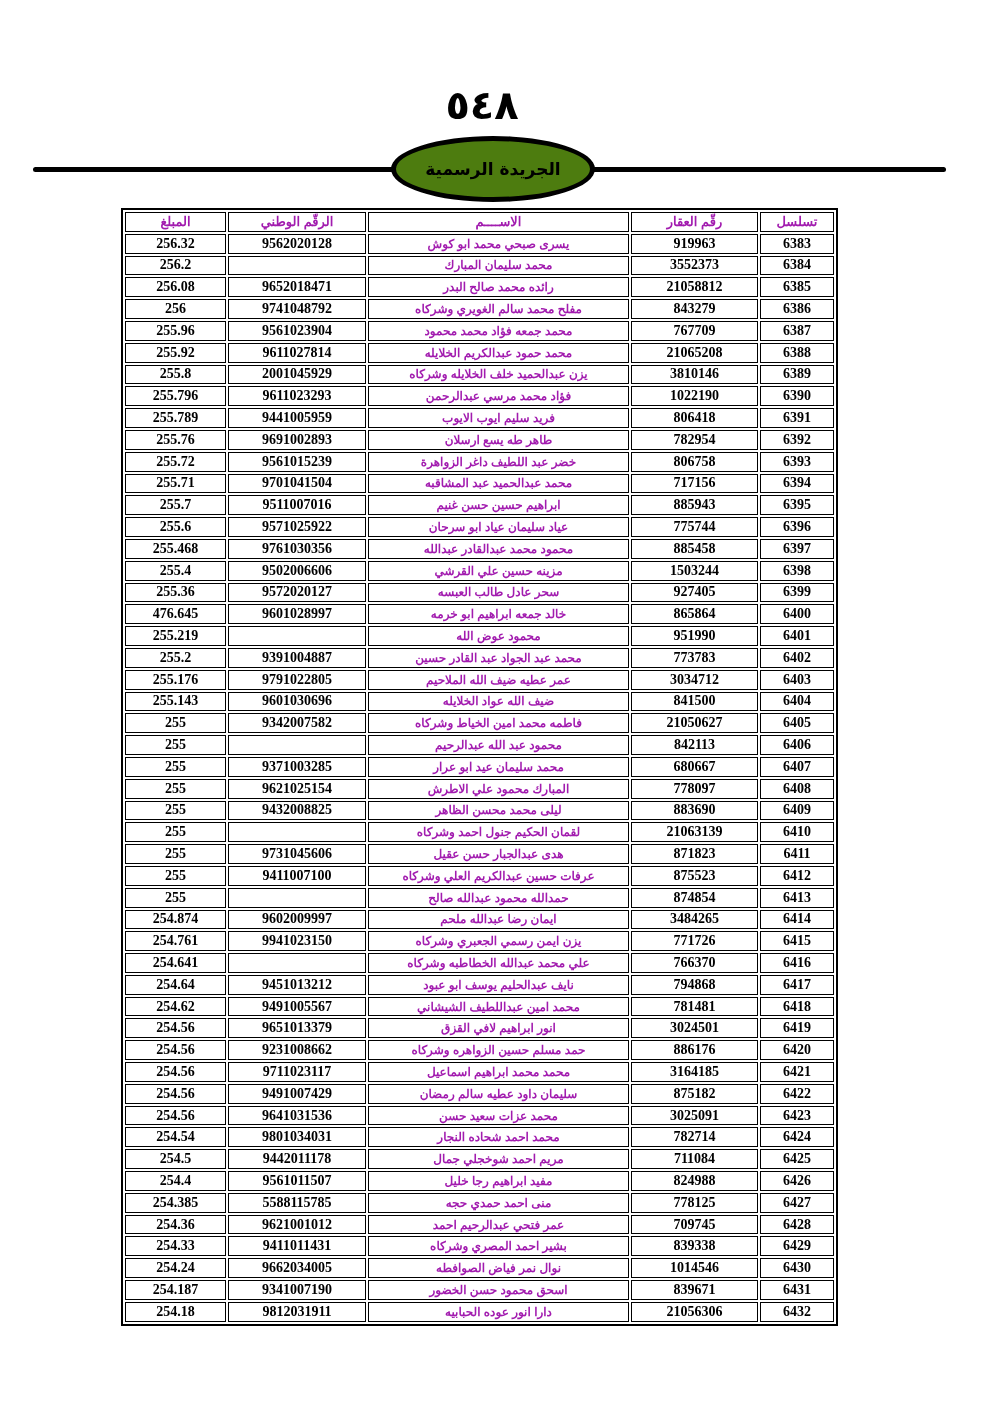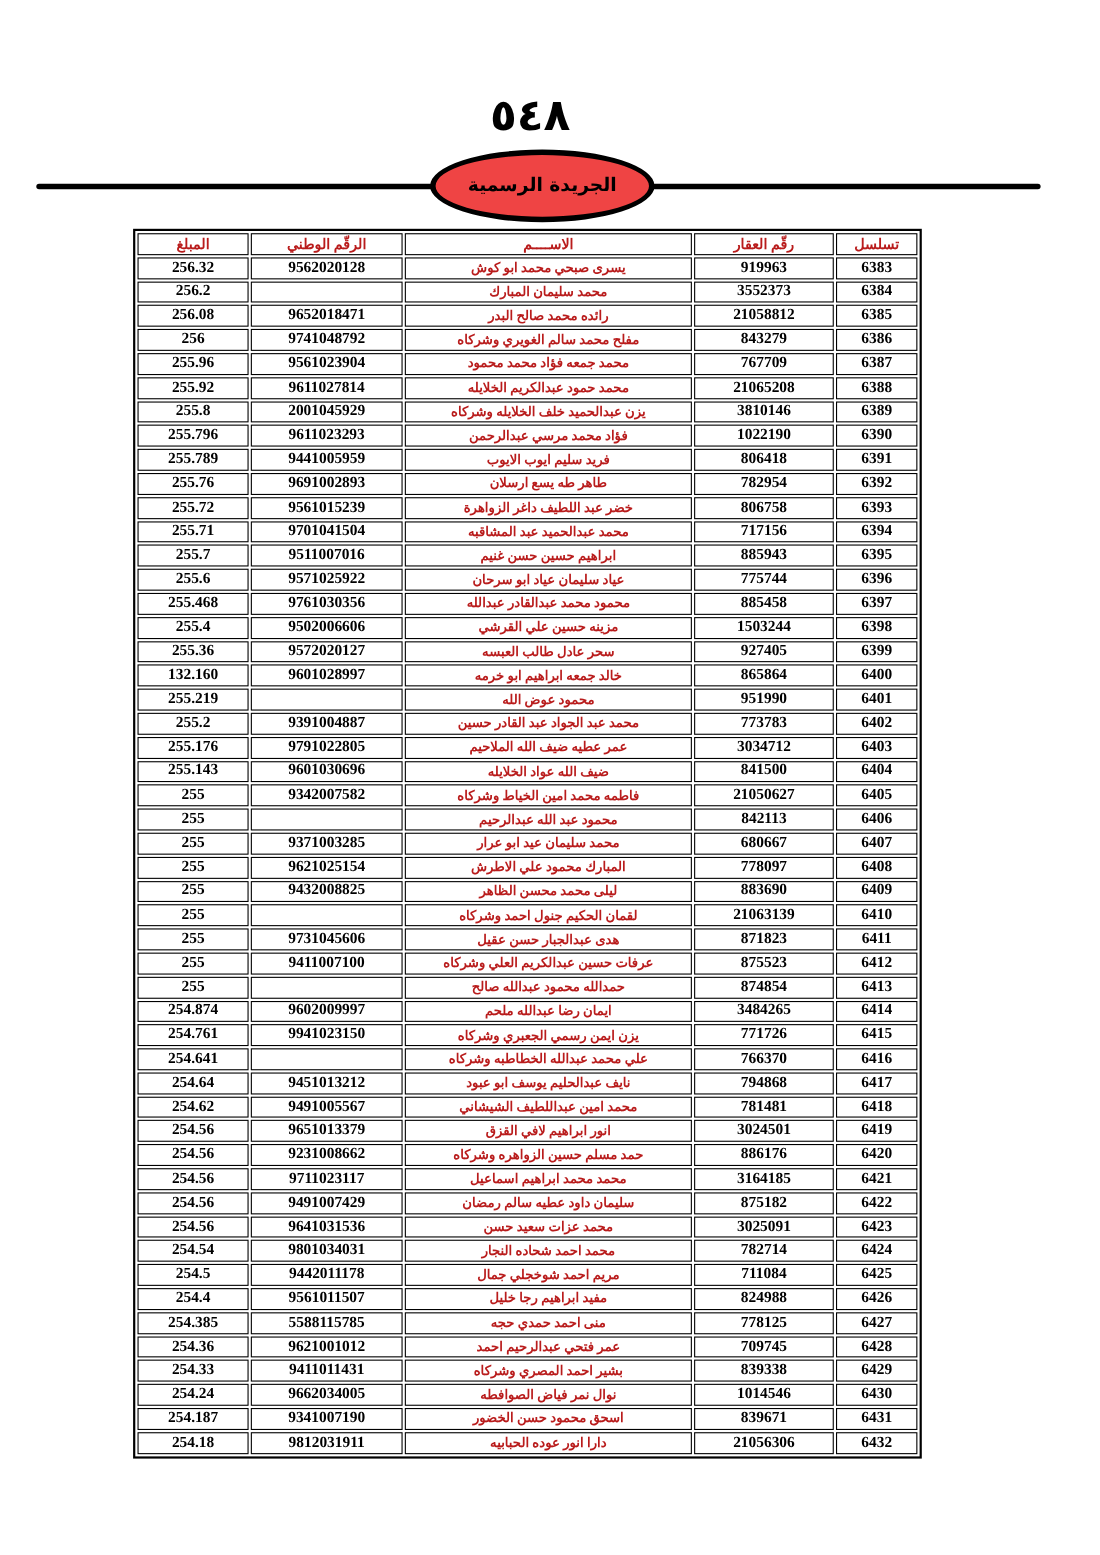--- a/index.html
+++ b/index.html
@@ -27,21 +27,21 @@
     width:913px; height:5px;
     background:#000;
     border-radius:3px;
     z-index:1;
   }
   
   .oval {
     position:absolute;
     top:116px; left:391px;
     width:194px; height:56px;
-    background:#ef4444;
+    background:#4d7c0f;
     border:5px solid #000;
     border-radius:50%;
     z-index:2;
     display:flex; align-items:center; justify-content:center;
   }
   .oval span {
     font-size:17px; font-weight:bold; color:#000;
     direction:rtl;
   }
   
@@ -61,24 +61,24 @@
     box-sizing:border-box;
     height:19.8px;
     padding:0 2px;
     text-align:center;
     vertical-align:middle;
     overflow:hidden;
     white-space:nowrap;
     background:#fff;
   }
   th.ar, td.ar {
-    font-family:Liberation Serif, serif;
+    font-family:Liberation Sans, sans-serif;
     font-weight:bold;
     font-size:12px;
-    color:#b91c1c;
+    color:#a21caf;
   }
   table.gazette th.ar { font-size:13px; }
   td.num {
     font-family:"Liberation Serif","DejaVu Serif", serif;
     font-weight:bold;
     font-size:14px;
     color:#000;
     direction:ltr;
   }
 </style>
@@ -230,21 +230,21 @@
           <td class="num">927405</td>
           <td class="ar">سحر عادل طالب العبسه</td>
           <td class="num">9572020127</td>
           <td class="num">255.36</td>
         </tr>
         <tr>
           <td class="num">6400</td>
           <td class="num">865864</td>
           <td class="ar">خالد جمعه ابراهيم ابو خرمه</td>
           <td class="num">9601028997</td>
-          <td class="num">132.160</td>
+          <td class="num">476.645</td>
         </tr>
         <tr>
           <td class="num">6401</td>
           <td class="num">951990</td>
           <td class="ar">محمود عوض الله</td>
           <td class="num"></td>
           <td class="num">255.219</td>
         </tr>
         <tr>
           <td class="num">6402</td>

